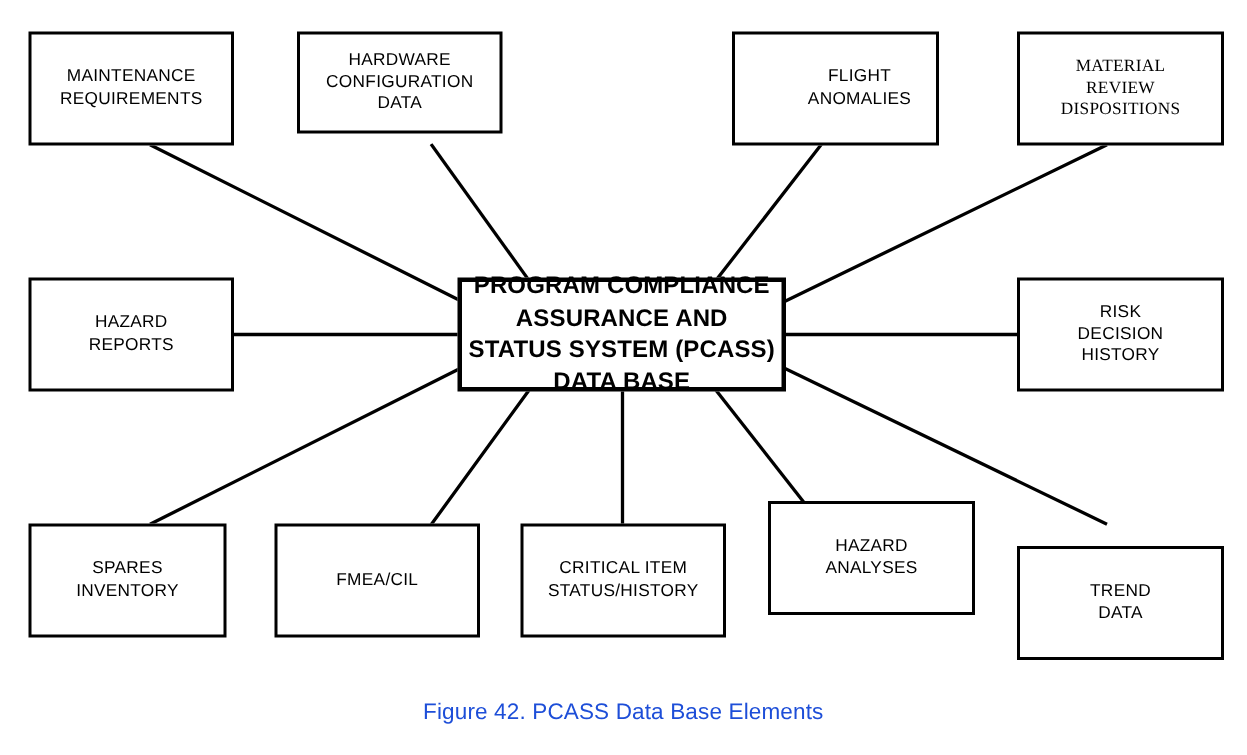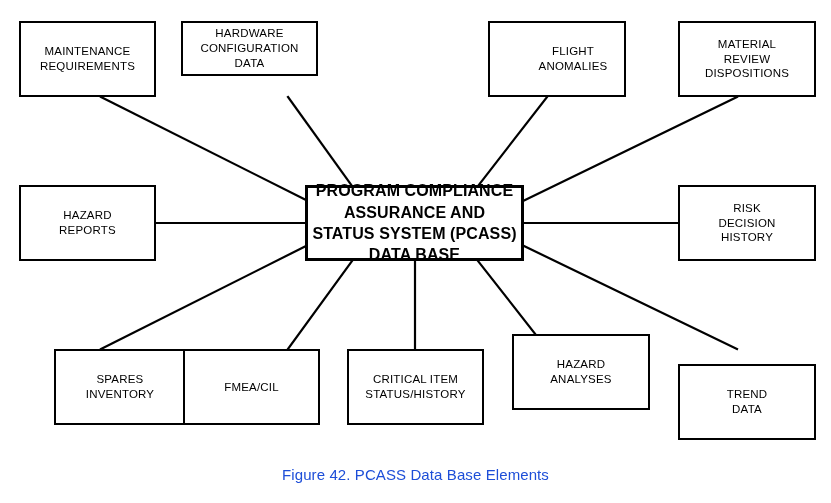--- a/index.html
+++ b/index.html
@@ -92,44 +92,44 @@
 ASSURANCE AND
 STATUS SYSTEM (PCASS)
 DATA BASE</span>
   </div>
 
   <div id="node-layer">
       <div class="node-box" style="left: 19px; top: 21px; width: 137px; height: 76px;">
         <span class="node-label">MAINTENANCE
 REQUIREMENTS</span>
       </div>
-      <div class="node-box" style="left: 181px; top: 21px; width: 137px; height: 55px;">
+      <div class="node-box" style="left: 198px; top: 21px; width: 137px; height: 68px;">
         <span class="node-label">HARDWARE
 CONFIGURATION
 DATA</span>
       </div>
       <div class="node-box" style="left: 488px; top: 21px; width: 138px; height: 76px; padding-left: 32px;">
         <span class="node-label">FLIGHT
 ANOMALIES</span>
       </div>
-      <div class="node-box" style="left: 678px; top: 21px; width: 138px; height: 76px;">
+      <div class="node-box" style="left: 678px; top: 21px; width: 138px; height: 76px; font-family: Liberation Serif, serif;">
         <span class="node-label">MATERIAL
 REVIEW
 DISPOSITIONS</span>
       </div>
       <div class="node-box" style="left: 19px; top: 185px; width: 137px; height: 76px;">
         <span class="node-label">HAZARD
 REPORTS</span>
       </div>
       <div class="node-box" style="left: 678px; top: 185px; width: 138px; height: 76px;">
         <span class="node-label">RISK
 DECISION
 HISTORY</span>
       </div>
-      <div class="node-box" style="left: 19px; top: 349px; width: 132px; height: 76px; margin-left: 35px;">
+      <div class="node-box" style="left: 19px; top: 349px; width: 132px; height: 76px;">
         <span class="node-label">SPARES
 INVENTORY</span>
       </div>
       <div class="node-box" style="left: 183px; top: 349px; width: 137px; height: 76px;">
         <span class="node-label">FMEA/CIL</span>
       </div>
       <div class="node-box" style="left: 347px; top: 349px; width: 137px; height: 76px;">
         <span class="node-label">CRITICAL ITEM
 STATUS/HISTORY</span>
       </div>

